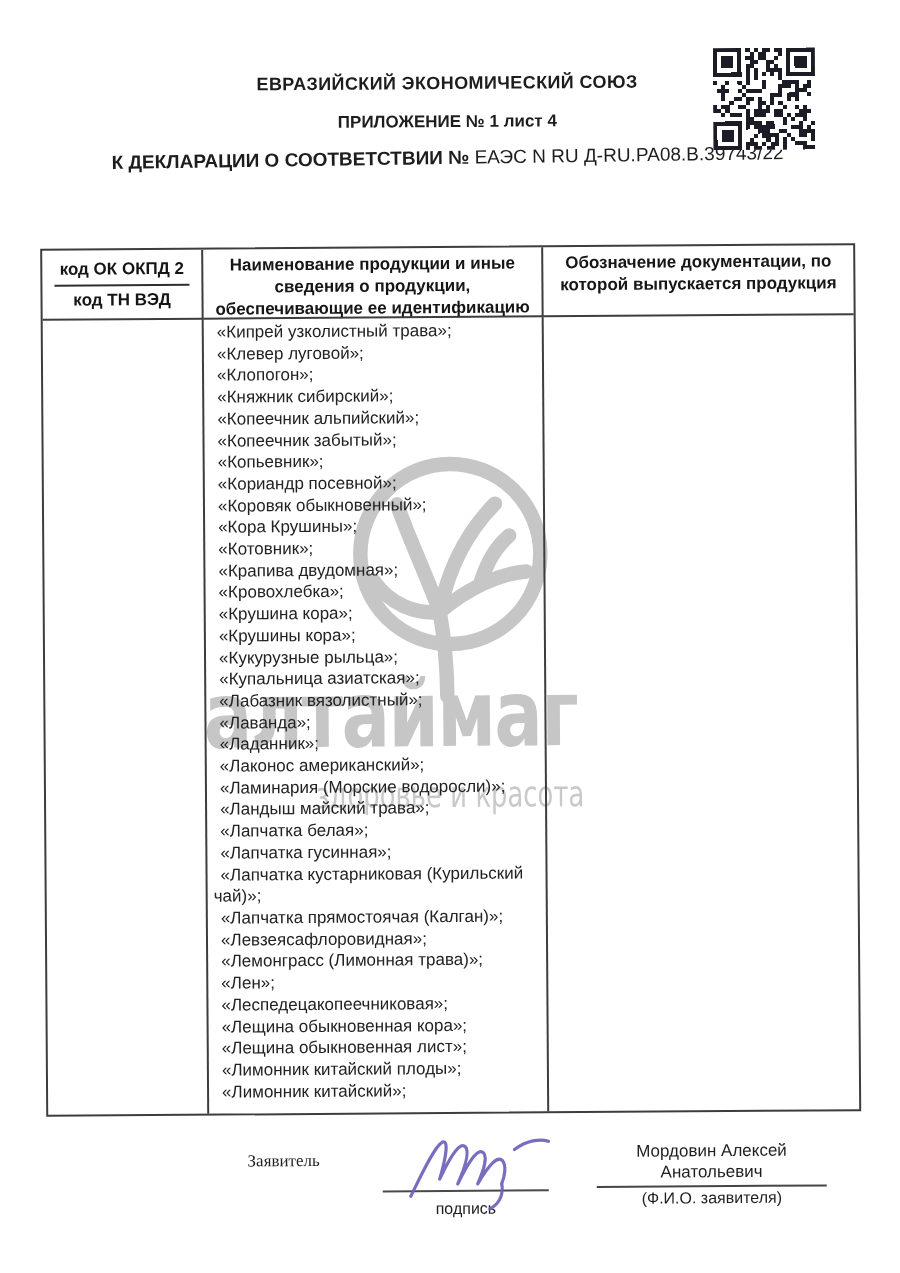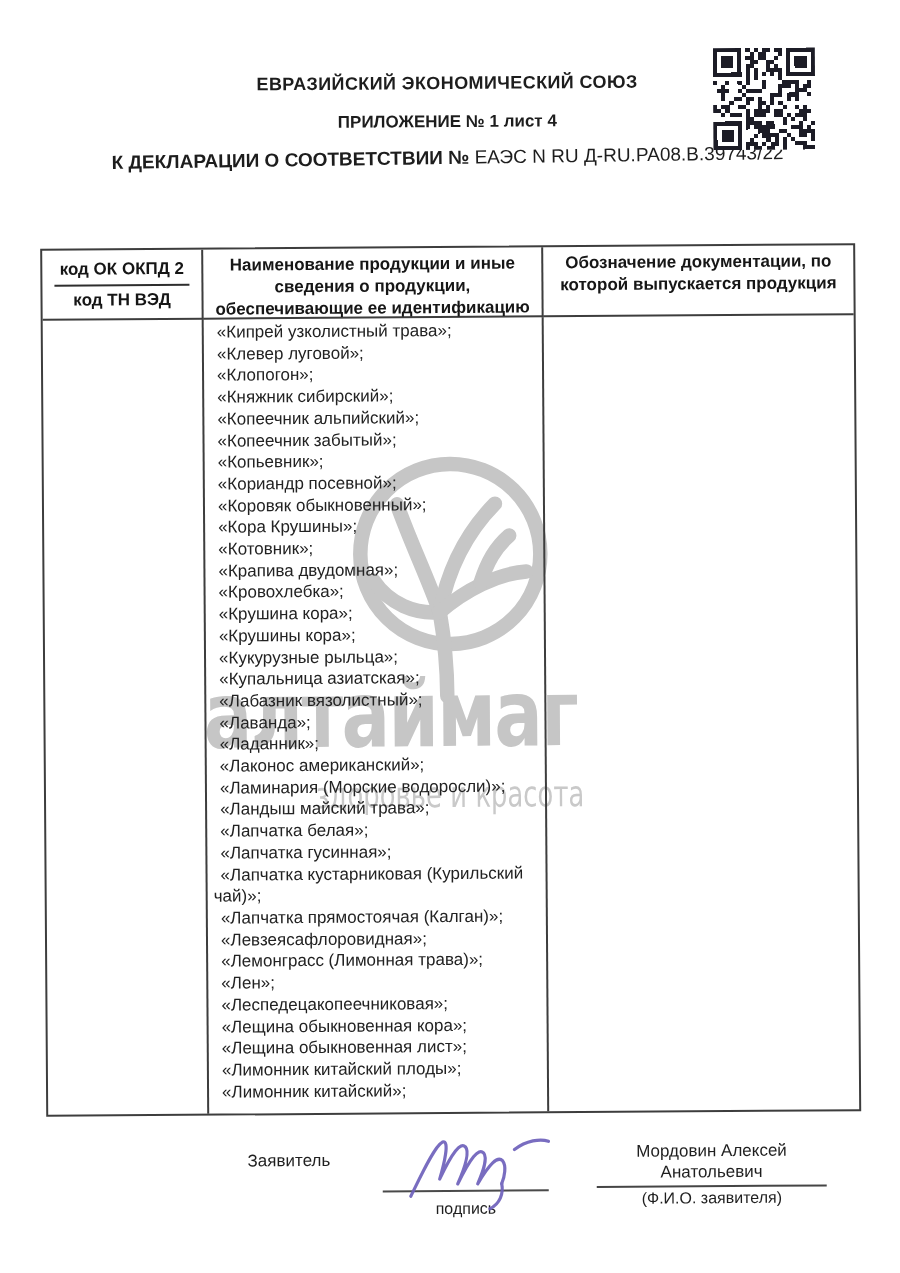--- a/index.html
+++ b/index.html
@@ -54,21 +54,21 @@
     line-height:22px;text-align:center;color:#161616;padding-top:5px;}
   .c1h .top{margin-top:3px;}
   .c1h .divider{height:2px;background:#2e2e2e;width:135px;margin:4px auto 3px auto;}
   .c2h{padding-left:6px;padding-right:6px;}
   .c3h{padding-left:10px;padding-right:10px;}
   .products{
     padding:2px 8px 0 6px;font-size:17px;line-height:21.7px;color:#222;
   }
   .product-line{text-indent:7px;}
   
-  .f-label{position:absolute;left:243px;top:1150px;font-size:17px;color:#1f1f1f;z-index:2;}
+  .f-label{position:absolute;left:243px;top:1150px;font-size:17px;color:#1f1f1f;z-index:2;font-family:Liberation Serif, serif;}
   .sig-svg{position:absolute;left:398px;top:1132px;width:152px;height:80px;z-index:3;}
   .sig-line{position:absolute;left:378px;top:1190px;width:166px;height:2px;background:#4a4a4a;z-index:2;}
   .sig-caption{position:absolute;left:378px;top:1200px;width:166px;text-align:center;font-size:16px;color:#1f1f1f;z-index:2;}
   .name-block{position:absolute;left:592px;top:1142px;width:230px;text-align:center;z-index:2;color:#1f1f1f;}
   .name-block .nm{font-size:17px;line-height:21px;}
   .name-block .rule{height:2px;background:#454545;margin-top:3px;}
   .name-block .cap{font-size:16px;margin-top:2px;}
 </style>
 </head>
 <body>

